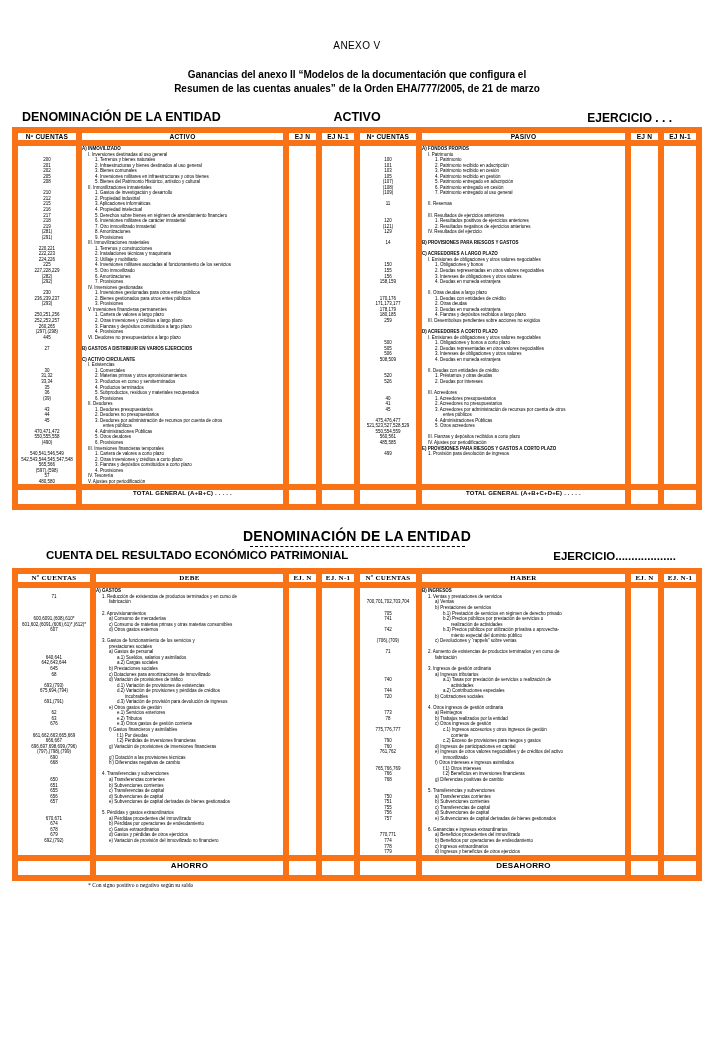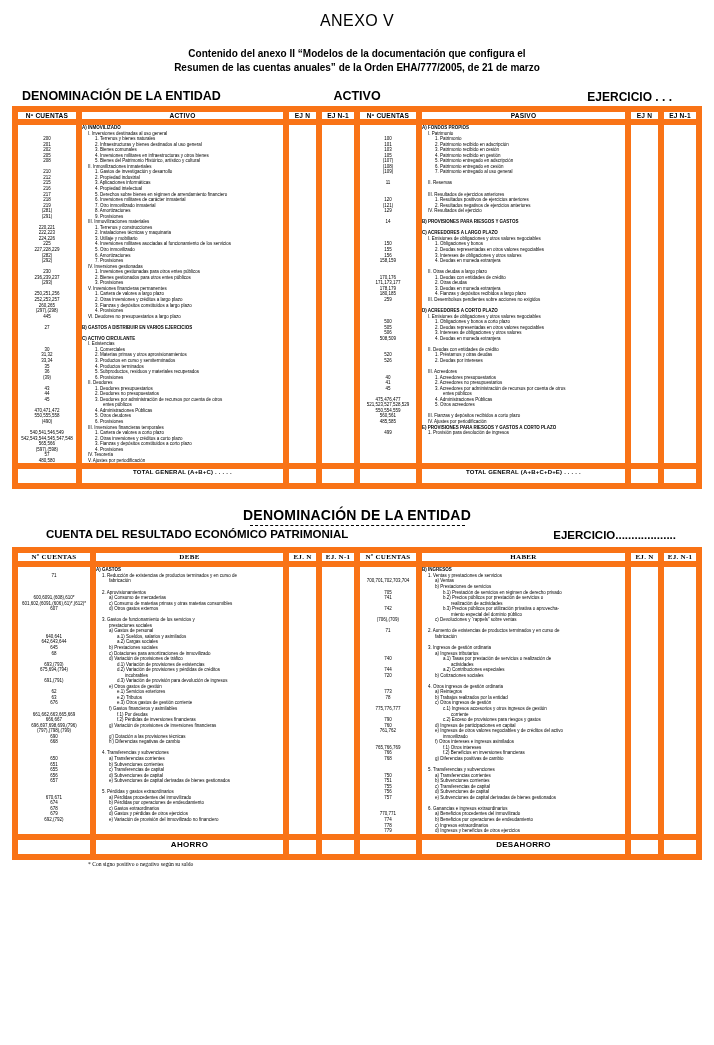--- a/index.html
+++ b/index.html
@@ -7,22 +7,22 @@
   body{
     width:714px;height:1045px;
     font-family:"Liberation Sans", sans-serif;
     color:#000;
     -webkit-font-smoothing:none;
   }
   .page{position:relative;width:714px;height:1045px;overflow:hidden;}
 
   
   .anexo-title{
-    text-align:center;font-size:16px;font-weight:400;
-    letter-spacing:.4px;padding-top:12px;
+    text-align:center;font-size:10px;font-weight:400;
+    letter-spacing:.4px;padding-top:12px;margin-top:28px;
   }
   .doc-subtitle{
     text-align:center;font-size:10px;font-weight:bold;
     line-height:13.5px;margin-top:17px;padding:0 70px;
   }
 
   
   .band{
     position:relative;height:17px;margin-top:15px;
   }
@@ -95,21 +95,21 @@
     font-family:"Liberation Serif",serif;
   }
 </style>
 </head>
 <body>
 
 <div class="page">
 
   <div class="anexo-title">ANEXO V</div>
   <div class="doc-subtitle">
-    <div>Contenido del anexo II “Modelos de la documentación que configura el</div>
+    <div>Ganancias del anexo II “Modelos de la documentación que configura el</div>
     <div>Resumen de las cuentas anuales” de la Orden EHA/777/2005, de 21 de marzo</div>
   </div>
 
   <div class="band">
     <span class="ent">DENOMINACIÓN DE LA ENTIDAD</span>
     <span class="mid">ACTIVO</span>
     <span class="ej">EJERCICIO . . .</span>
   </div>
 
   <table class="sheet" id="balance-table">

